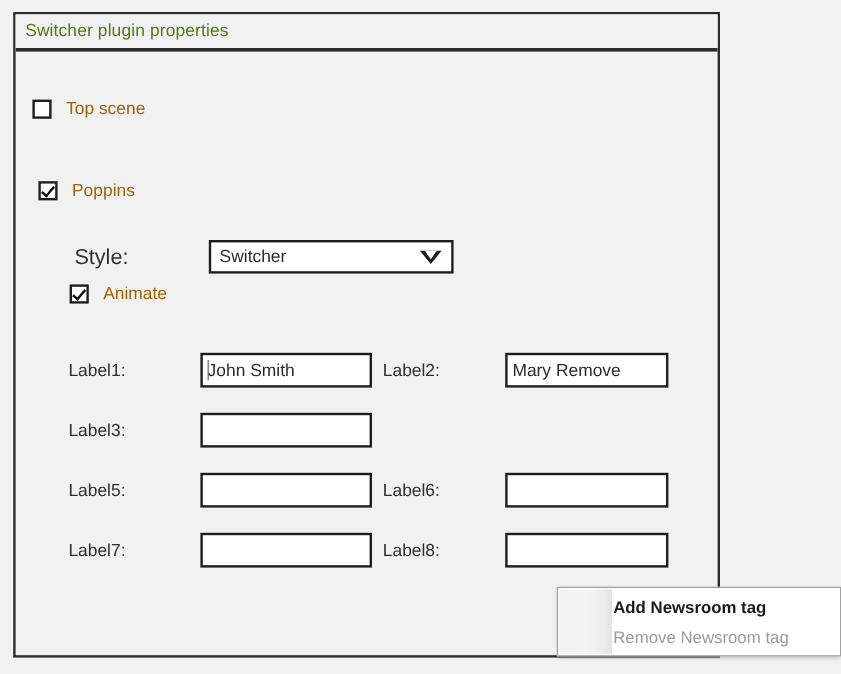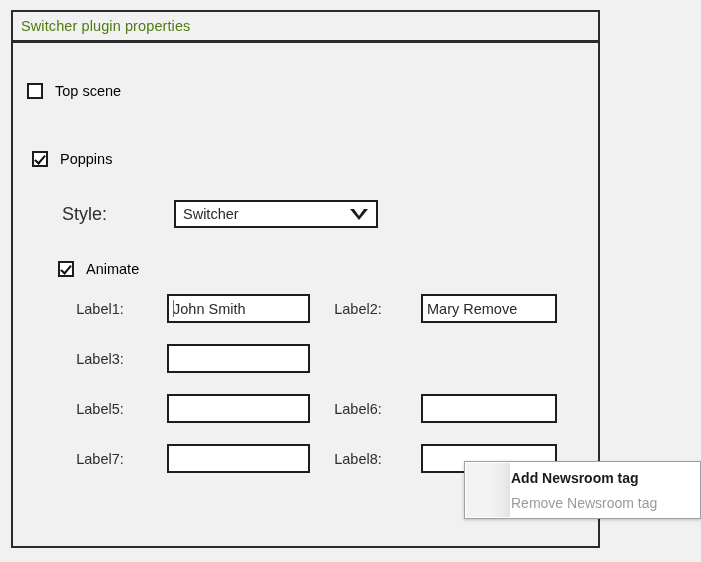--- a/index.html
+++ b/index.html
@@ -69,27 +69,27 @@
     top: 0px;
     width: 4px;
     height: 9px;
     border: solid #101010;
     border-width: 0 2px 2px 0;
     transform: rotate(40deg);
   }
   .chk-label {
     margin-left: 12px;
     font-size: 14.5px;
-    color: #000000;
+    color: #a16207;
     white-space: nowrap;
   }
 
   #row-topscene { left: 14px; top: 40px; }
   #row-preset   { left: 19px; top: 108px; }
-  #row-animate  { left: 45px; top: 218px; }
+  #row-animate  { left: 45px; top: 194px; }
 
   
   #style-row {
     position: absolute;
     left: 49px;
     top: 157px;
     display: flex;
     align-items: center;
   }
   #style-label {
@@ -137,21 +137,20 @@
     position: absolute;
     left: 44px;
     top: 250px;
     width: 500px;
   }
   .lbl-row {
     display: flex;
     align-items: center;
     height: 31px;
     margin-bottom: 19px;
-    text-align: center;
   }
   .lbl-cell {
     display: flex;
     align-items: center;
   }
   .lbl-cell.left { width: 276px; }
   .lbl-text {
     font-size: 14.5px;
     color: #2e2e2e;
     width: 86px;
@@ -183,21 +182,21 @@
     top: 4px;
     bottom: 4px;
     width: 1px;
     background: #6a6a6a;
   }
 
   
   #context-menu {
     position: absolute;
     left: 464px;
-    top: 461px;
+    top: 489px;
     width: 237px;
     background: #ffffff;
     border: 1px solid #a0a0a0;
     box-sizing: border-box;
     box-shadow: 0 1px 3px rgba(0,0,0,0.22);
     padding: 3px 0;
   }
   #context-menu .gutter {
     position: absolute;
     left: 1px;

